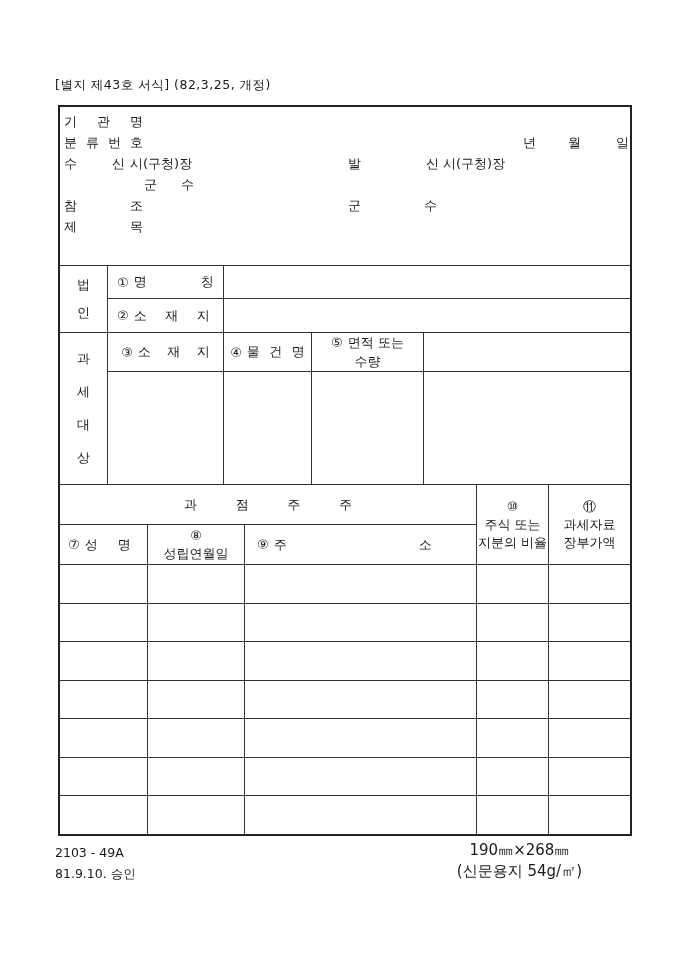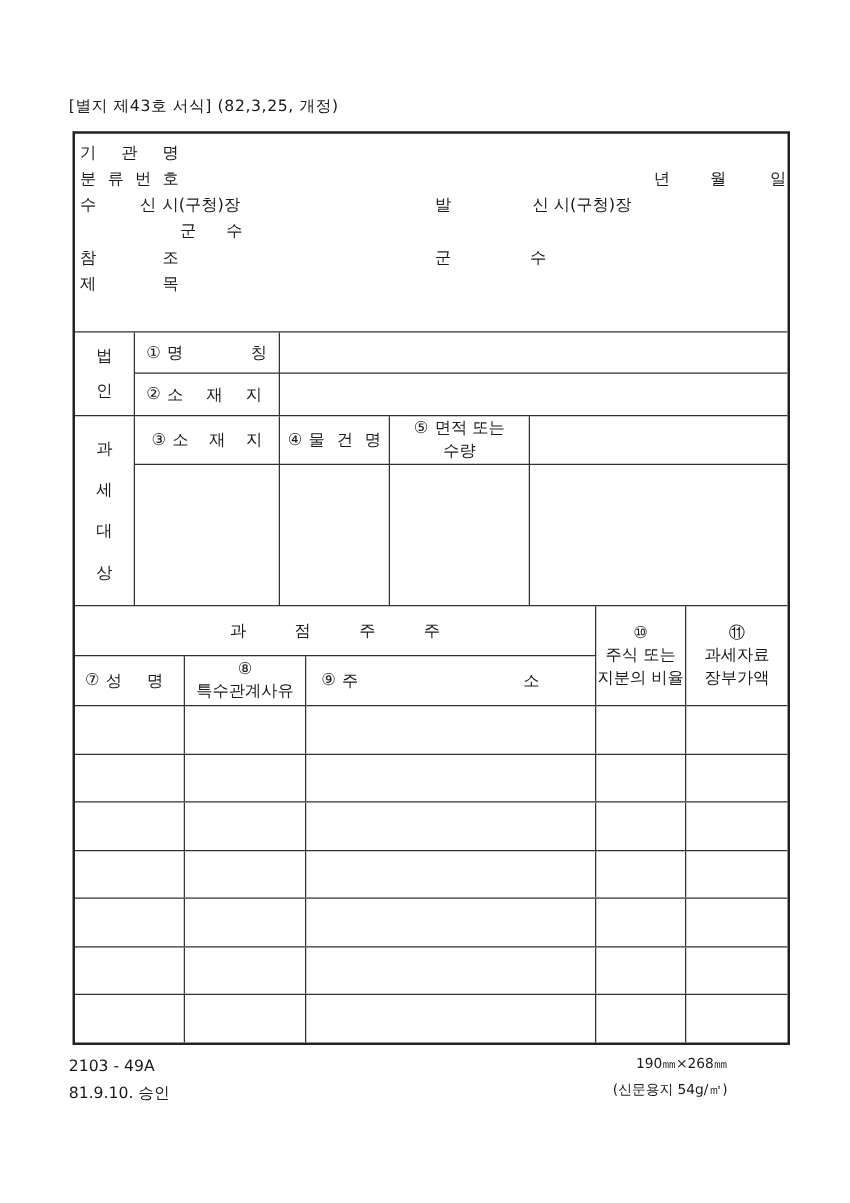--- a/index.html
+++ b/index.html
@@ -46,21 +46,21 @@
   .sh-span { grid-column:1/4; grid-row:1; }
   .sh-col10 { grid-column:4; grid-row:1/3; line-height:18px; }
   .sh-col11 { grid-column:5; grid-row:1/3; line-height:18px; }
   .sh-body { flex:1; display:flex; flex-direction:column; }
   .sh-row { flex:1; display:grid; grid-template-columns:88px 97px 232px 72px 1fr;
     border-bottom:1px solid #333; }
   .sh-row:last-child { border-bottom:none; }
 
   
   .footer-left { position:absolute; left:55px; top:842px; line-height:21px; font-size:12.5px; }
-  .footer-right { position:absolute; right:50px; top:840px; line-height:21px; font-size:11px; text-align:right; }
+  .footer-right { position:absolute; right:50px; top:840px; line-height:21px; font-size:15px; text-align:center; }
 </style>
 </head>
 <body>
 
 <div class="page">
 
   <div class="note">[별지 제43호 서식] (82,3,25, 개정)</div>
 
   <div class="formbox">
 
@@ -210,21 +210,21 @@
         </div>
         <div class="cell br bb" style="padding-left:8px;">
           <span class="circ">⑦</span>
           <span class="hspread" style="width:46px;">
               <span>성</span>
               <span>명</span>
             </span>
         </div>
         <div class="cell-col br bb" style="line-height:18px;">
           <span>⑧</span>
-          <span>특수관계사유</span>
+          <span>성립연월일</span>
         </div>
         <div class="cell br bb" style="padding-left:12px;">
           <span class="circ">⑨</span>
           <span class="hspread" style="width:158px;">
               <span>주</span>
               <span>소</span>
             </span>
         </div>
       </div>
       <div class="sh-body">

